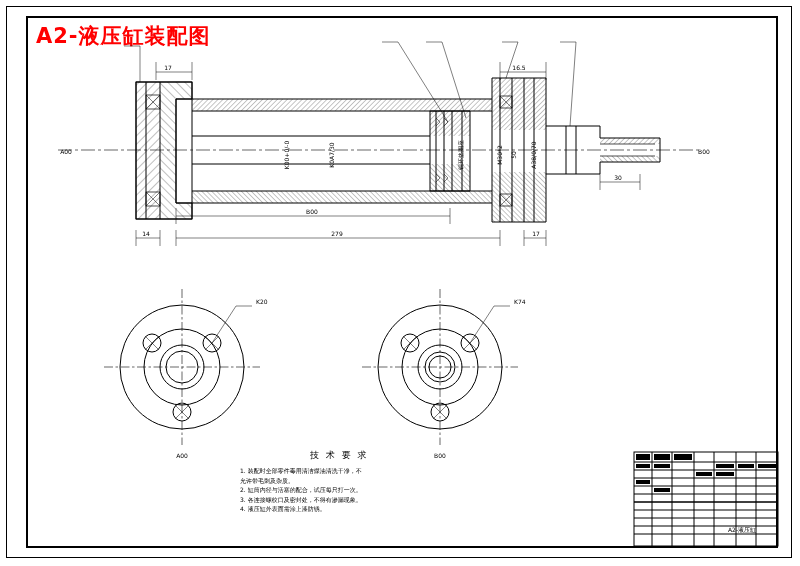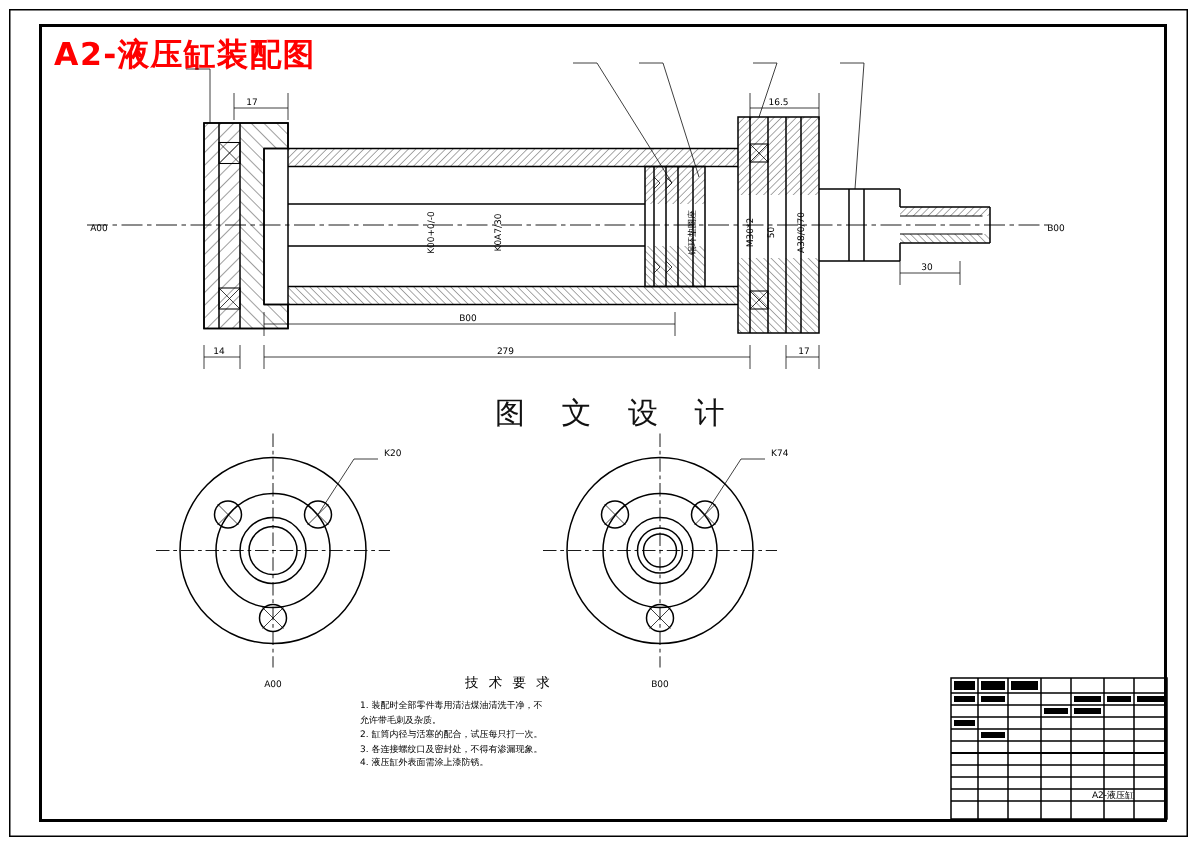--- a/index.html
+++ b/index.html
@@ -23,21 +23,20 @@
 </style>
 </head>
 <body>
 
 <div id="sheet">
 
   <div class="frame-outer"></div>
   <div class="frame-inner"></div>
 
   <div class="title-red">A2-液压缸装配图</div>
-  <div class="watermark">图 文 设 计</div>
 
   <svg viewBox="0 0 800 566">
     <defs>
       <pattern id="h1" width="6" height="6" patternUnits="userSpaceOnUse" patternTransform="rotate(45)">
         <line x1="0" y1="0" x2="0" y2="6" stroke="#000" stroke-width="0.5"></line>
       </pattern>
       <pattern id="h2" width="6" height="6" patternUnits="userSpaceOnUse" patternTransform="rotate(-45)">
         <line x1="0" y1="0" x2="0" y2="6" stroke="#000" stroke-width="0.5"></line>
       </pattern>
       <pattern id="h3" width="3.5" height="3.5" patternUnits="userSpaceOnUse" patternTransform="rotate(45)">

